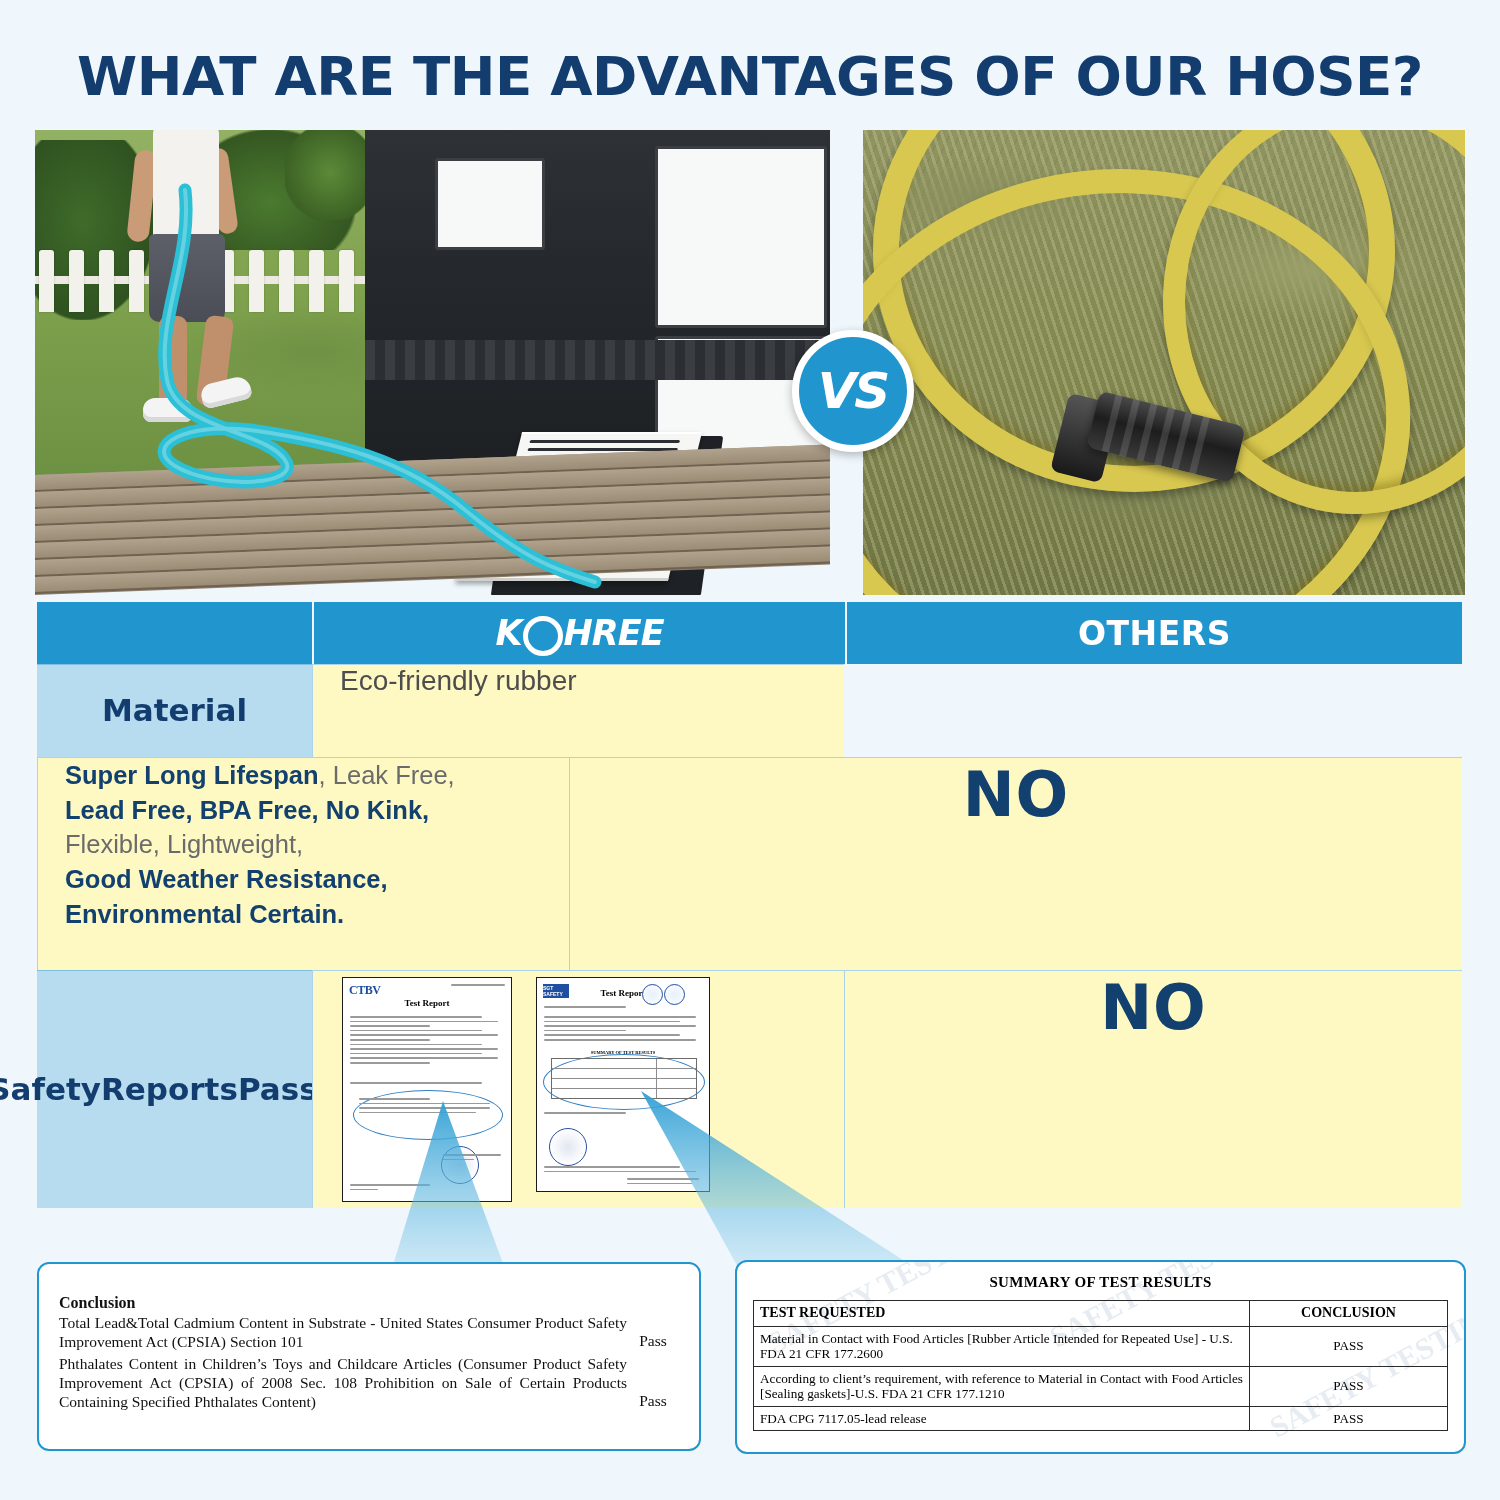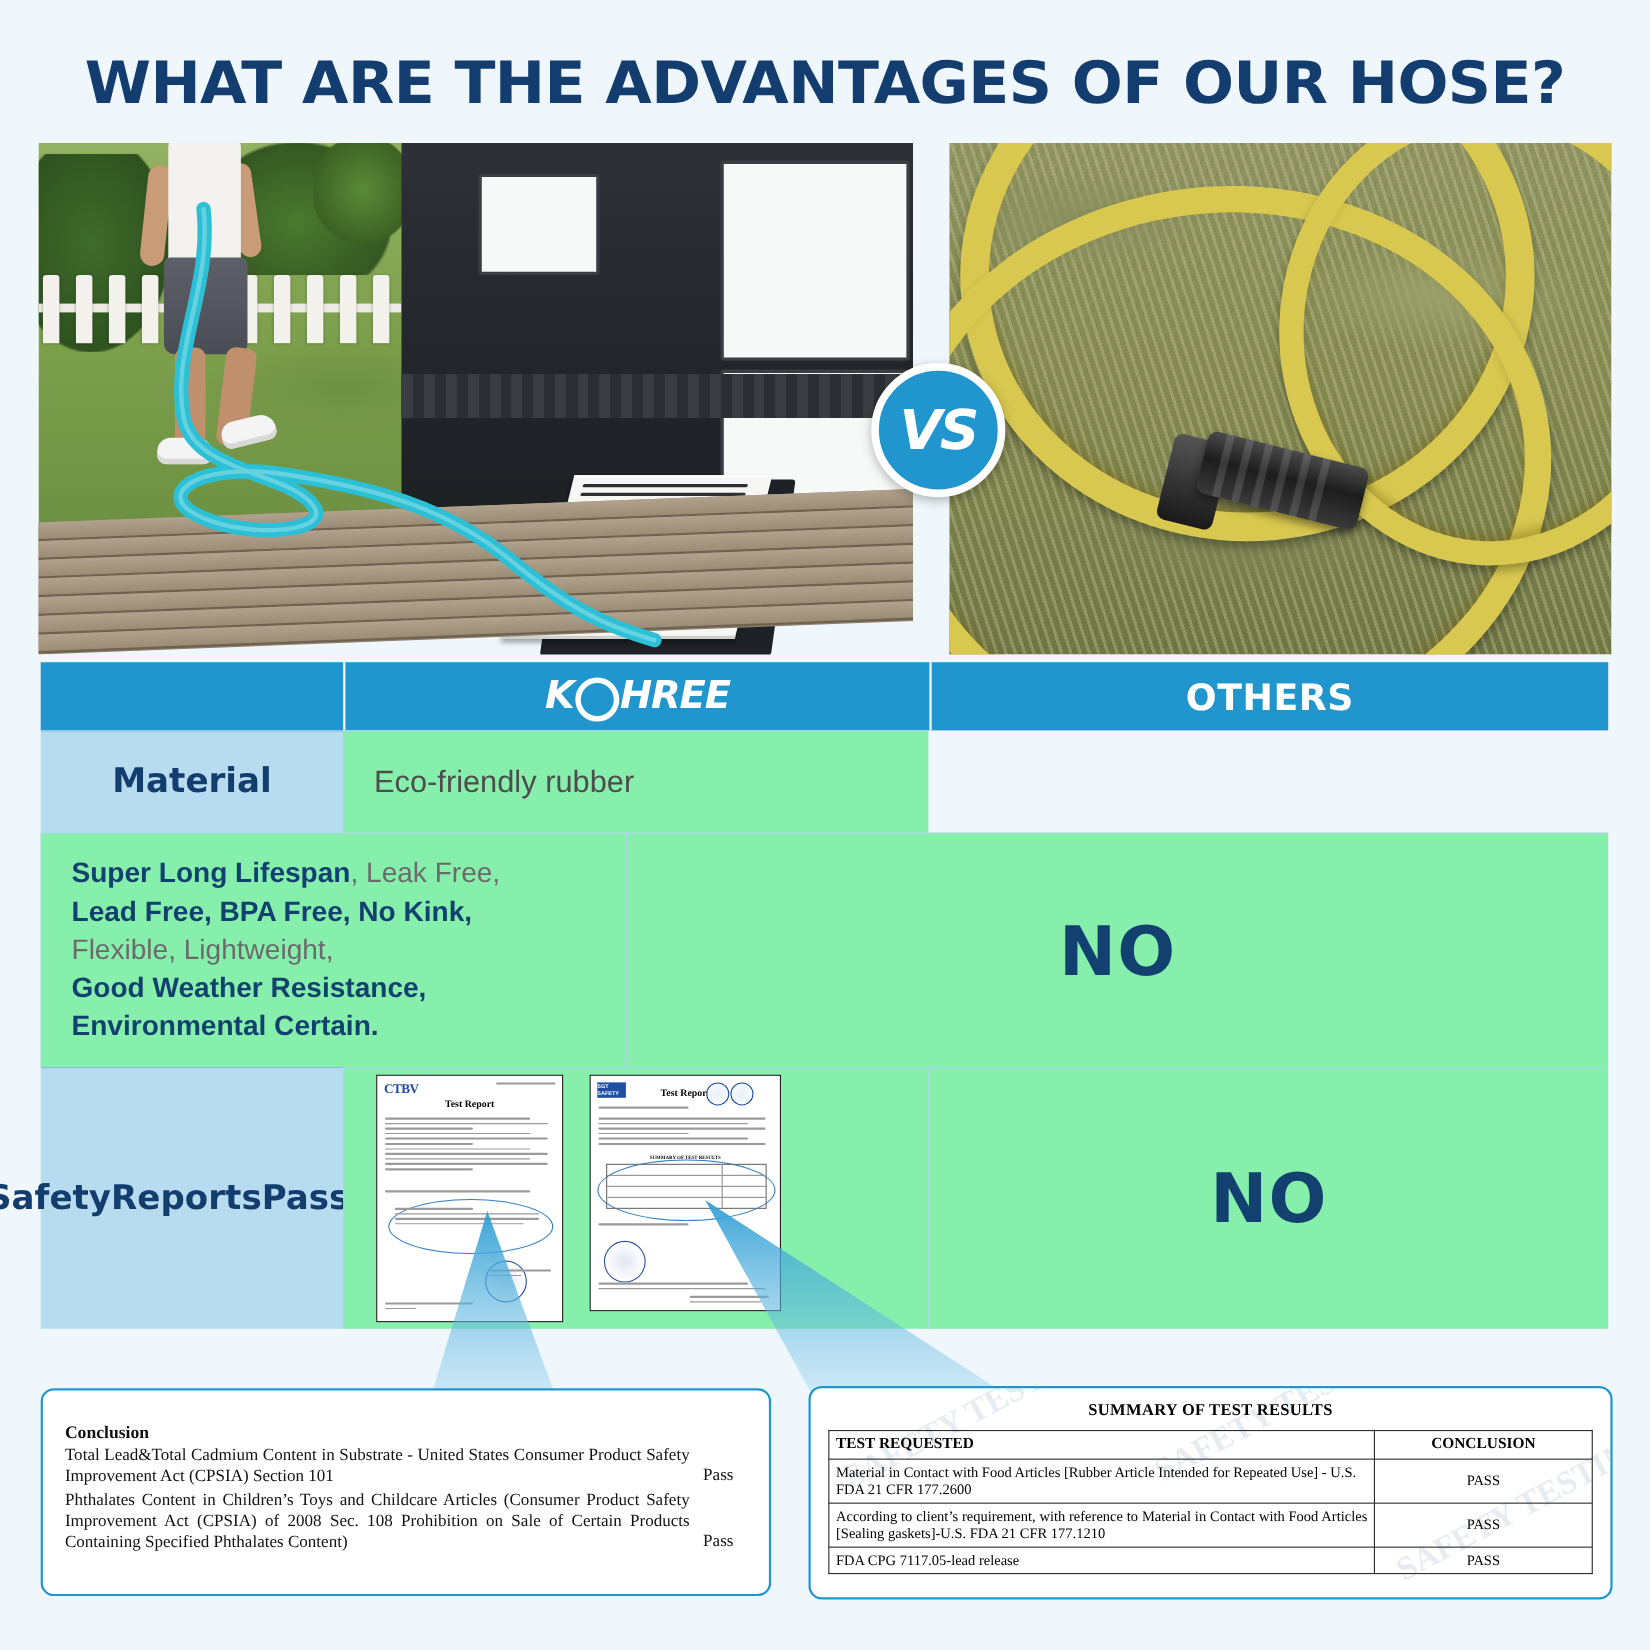--- a/index.html
+++ b/index.html
@@ -135,22 +135,22 @@
   .others-h{color:#fff;font-size:33px;font-weight:bold;letter-spacing:.5px;
     font-family:"DejaVu Sans",sans-serif;}
 
   .tbody .c-label{
     background:#b7dcef;border-top:1px solid #7fc0e0;
     display:flex;align-items:center;justify-content:center;
     color:#123d6e;font-size:31px;font-weight:bold;text-align:center;line-height:1.22;
     font-family:"DejaVu Sans",sans-serif;
   }
   .tbody .c-kohree,.tbody .c-others{
-    background:#86efac;border-top:1px solid #a9d4ea;border-left:1px solid #a9d4ea;
-    display:flex;align-items:center;
+    background:#fef9c3;border-top:1px solid #a9d4ea;border-left:1px solid #a9d4ea;
+    display:flex;
   }
   .tbody .c-others{justify-content:center;}
 
   .row-material .c-label,.row-material .c-kohree,.row-material .c-others{height:92px;}
   .row-strengths .c-label,.row-strengths .c-kohree,.row-strengths .c-others{height:212px;}
   .row-safety .c-label,.row-safety .c-kohree,.row-safety .c-others{height:237px;}
 
   .mat-k{font-size:28px;color:#4d4d4d;padding-left:27px;}
   .mat-o{font-size:26px;color:#4d4d4d;}
   .no{font-size:62px;font-weight:bold;color:#12416f;font-family:"DejaVu Sans",sans-serif;letter-spacing:1px;}

